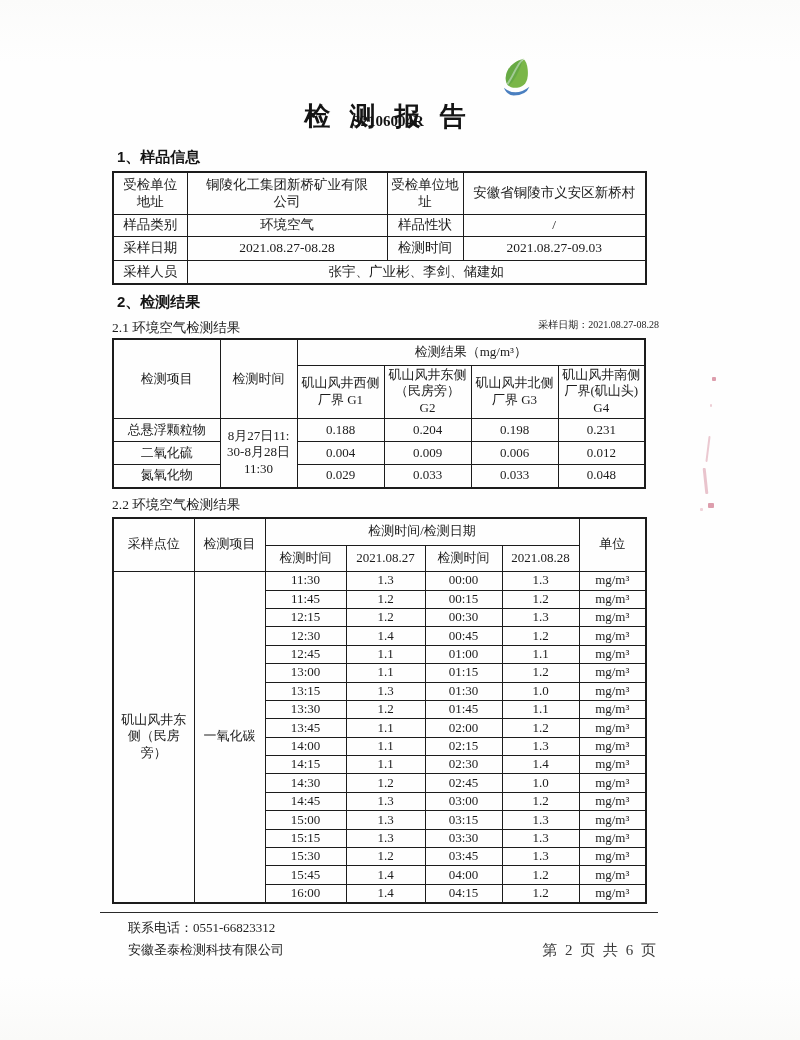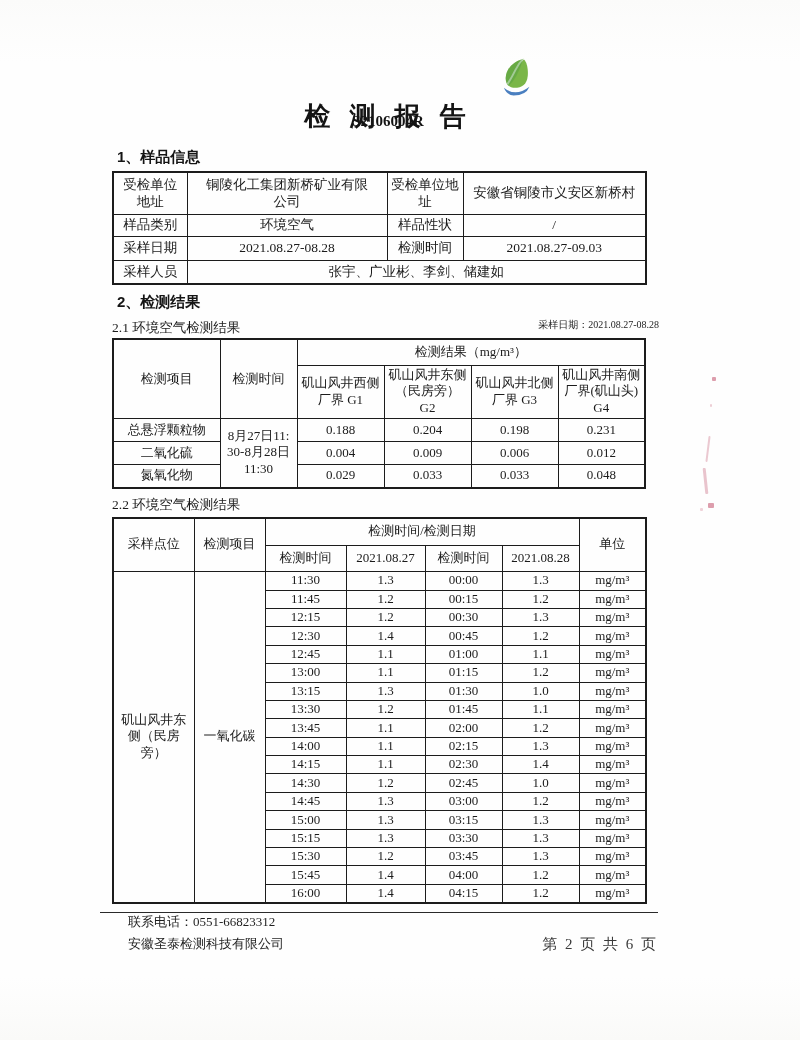--- a/index.html
+++ b/index.html
@@ -58,21 +58,21 @@
   .t22 .hd2 td { height:26px; }
   .t22 .dr td { height:18.4px; padding:0 2px; }
   .t22 col.c1 { width:81px; } .t22 col.c2 { width:71px; }
   .t22 col.c3 { width:81px; } .t22 col.c4 { width:79px; }
   .t22 col.c5 { width:77px; } .t22 col.c6 { width:77px; }
   .t22 col.c7 { width:67px; }
   .sitecell { padding:2px 10px; }
 
   
   .footer { position:absolute; left:100px; top:912px; width:558px;
-    border-top:1.5px solid #2a2a2a; }
+    border-top:1.5px solid #2a2a2a; padding-top:6px; }
   .footer .phone { font-size:13px; margin-left:28px; }
   .footer .frow { display:flex; justify-content:space-between; margin-top:4px; }
   .footer .company { font-size:13px; margin-left:28px; }
   .footer .pageno { font-size:15px; letter-spacing:2px; color:#3a3a3a; }
 
   
   .mark { position:absolute; background:rgba(187,62,92,0.5); border-radius:1px; }
   .m1 { left:712px; top:377px; width:4px; height:4px; }
   .m2 { left:710px; top:404px; width:2px; height:3px; opacity:.5; }
   .m3 { left:707px; top:436px; width:2px; height:26px; transform:rotate(7deg); opacity:.55; }

